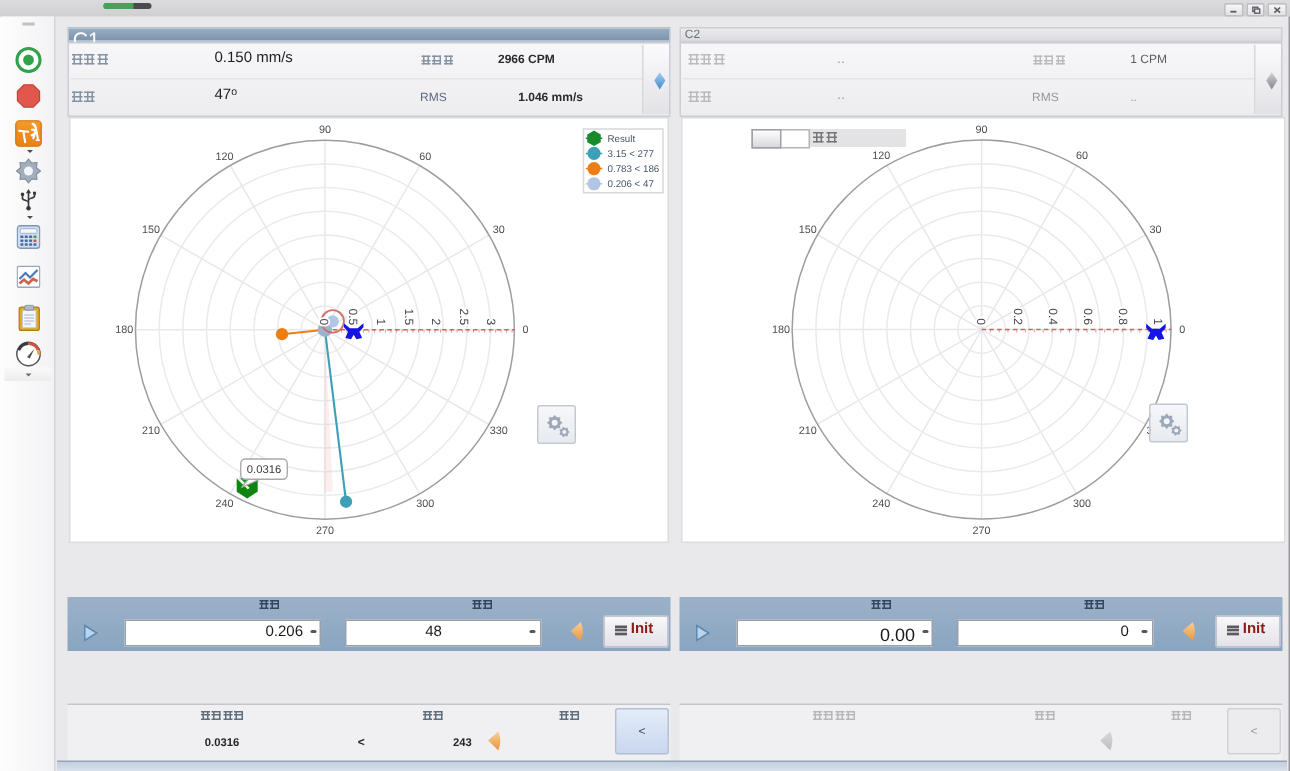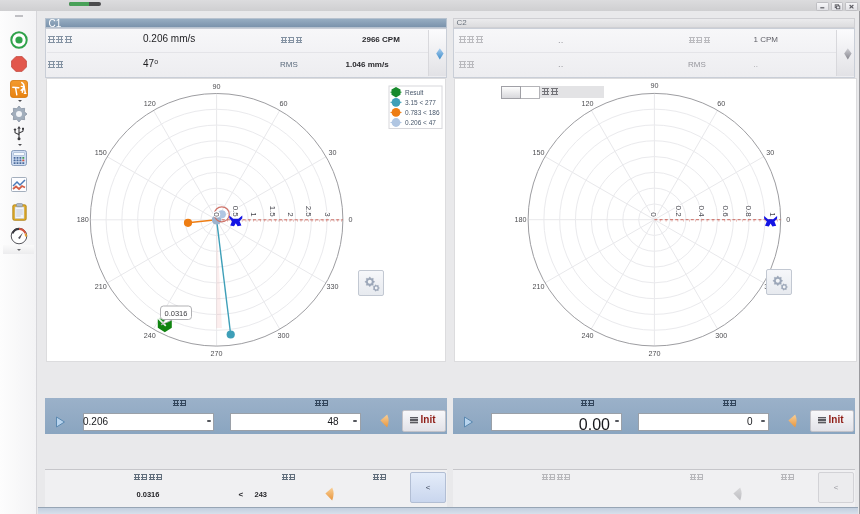--- a/index.html
+++ b/index.html
@@ -119,21 +119,21 @@
 <svg class="abs" style="left:10px;top:227px" width="18" height="18" viewBox="0 0 18 18">
     <circle cx="9" cy="9" r="7.8" fill="#fff" stroke="#55555b" stroke-width="1"></circle>
     <path d="M2.5,6.5 A7 7 0 0 1 9,2 " stroke="#3a3a40" stroke-width="2" fill="none"></path>
     <path d="M9,2 A7 7 0 0 1 15.5,6.5" stroke="#d2543f" stroke-width="2" fill="none"></path>
     <path d="M15.5,6.8 A7 7 0 0 1 16,9.5" stroke="#e8a030" stroke-width="2" fill="none"></path>
     <path d="M8,11 L13,5.5 L9.8,12 Z" fill="#50505a"></path>
   </svg>
 <div class="abs" style="left:3px;top:245px;width:31px;height:9px;background:linear-gradient(#fafafa,#ececee)"></div>
 <div class="abs" style="left:17px;top:248.5px;width:0;height:0;border-left:2px solid transparent;border-right:2px solid transparent;border-top:2.5px solid #6a6a6e"></div>
 <div style="position:absolute;left:44.5px;top:17.5px;width:402px;height:10.5px;background:linear-gradient(#97adc2,#7b93ac);border:1px solid #b7c2cf;box-sizing:border-box"></div>
-<div style="position:absolute;left:48.5px;top:18px;font-size:10px;font-weight:normal;color:#fff">C1</div>
+<div style="position:absolute;left:48.5px;top:18px;font-size:14px;font-weight:normal;color:#fff">C1</div>
 <div style="position:absolute;left:44.5px;top:28px;width:402px;height:49.5px;background:linear-gradient(#f7f7f9,#ededf0);border:1px solid #c9ced7;box-sizing:border-box"></div>
 <div style="position:absolute;left:46.5px;top:52px;width:382px;height:1px;background:#e4e4e8"></div>
 <div style="position:absolute;left:428.0px;top:29.5px;width:17px;height:46.5px;background:linear-gradient(#fbfbfd,#e2e2e6);border-left:1px solid #d8d8dc"></div>
 <svg style="position:absolute;left:436.0px;top:47.5px" width="8" height="12" viewBox="0 0 8 12">
     <defs>
       <linearGradient id="dgC1" x1="0" y1="0" x2="0" y2="1">
         <stop offset="0" stop-color="#a8cef0"></stop>
         <stop offset="1" stop-color="#3f8cc9"></stop>
       </linearGradient>
     </defs>
@@ -147,23 +147,23 @@
 <svg style="position:absolute;left:844.0px;top:47.5px" width="8" height="12" viewBox="0 0 8 12">
     <defs>
       <linearGradient id="dgC2" x1="0" y1="0" x2="0" y2="1">
         <stop offset="0" stop-color="#d0d0d5"></stop>
         <stop offset="1" stop-color="#85858d"></stop>
       </linearGradient>
     </defs>
     <path d="M3.8,0.2 L7.6,5.6 L3.8,11.6 L0.2,5.6 Z" fill="url(#dgC2)"></path>
   </svg>
 <div class="abs" style="left:47px;top:35px;color:#66788c;font-size:8px"><i class="zh"></i><i class="zh"></i><i class="zh"></i></div>
-<div class="abs" style="left:143px;top:33px;color:#1d1d20;font-size:10px">0.206 mm/s</div>
+<div class="abs" style="left:143px;top:33px;color:#1d1d20;font-size:10px">0.150 mm/s</div>
 <div class="abs" style="left:280px;top:35.5px;color:#66788c;font-size:8px"><i class="zh zhs"></i><i class="zh zhs"></i><i class="zh zhs"></i></div>
-<div class="abs" style="left:362px;top:35px;color:#2a2a2e;font-size:8px;font-weight:bold">2966 CPM</div>
+<div class="abs" style="left:332px;top:35px;color:#2a2a2e;font-size:8px;font-weight:bold">2966 CPM</div>
 <div class="abs" style="left:47px;top:60px;color:#66788c;font-size:8px"><i class="zh"></i><i class="zh"></i></div>
 <div class="abs" style="left:143px;top:57.5px;color:#1d1d20;font-size:10px">47<span style="font-size:7px;vertical-align:3px">o</span></div>
 <div class="abs" style="left:280px;top:60px;color:#5a6a7c;font-size:8px">RMS</div>
 <div class="abs" style="left:345.5px;top:60px;color:#2a2a2e;font-size:8px;font-weight:bold">1.046 mm/s</div>
 <div class="abs" style="left:458px;top:35px;color:#acacb0;font-size:8px"><i class="zh"></i><i class="zh"></i><i class="zh"></i></div>
 <div class="abs" style="left:558px;top:33.5px;color:#9a9aa0;font-size:9.5px">..</div>
 <div class="abs" style="left:688px;top:35.5px;color:#acacb0;font-size:8px"><i class="zh zhs"></i><i class="zh zhs"></i><i class="zh zhs"></i></div>
 <div class="abs" style="left:753.5px;top:35px;color:#5e5e66;font-size:8px">1 CPM</div>
 <div class="abs" style="left:458px;top:60px;color:#acacb0;font-size:8px"><i class="zh"></i><i class="zh"></i></div>
 <div class="abs" style="left:558px;top:58px;color:#9a9aa0;font-size:9.5px">..</div>
@@ -363,45 +363,45 @@
         <circle cx="17.2" cy="17.0" r="1.4" fill="#f2f4f7" stroke="none"></circle>
       </g>
     </svg></div>
 <div class="abs" style="left:44.5px;top:397.5px;width:402px;height:36px;background:linear-gradient(#9bb1c9,#8aa5c0)"></div>
 <div class="abs" style="left:124.5px;top:399.5px;width:110px;text-align:center;color:#17293f;font-size:7px;font-weight:bold"><i class="zh zhs" style="color:#17293f"></i><i class="zh zhs" style="color:#17293f"></i></div>
 <div class="abs" style="left:266.5px;top:399.5px;width:110px;text-align:center;color:#17293f;font-size:7px;font-weight:bold"><i class="zh zhs" style="color:#17293f"></i><i class="zh zhs" style="color:#17293f"></i></div>
 <svg class="abs" style="left:54.5px;top:416px" width="11" height="12" viewBox="0 0 11 12">
     <path d="M1.5,1 L9.5,6 L1.5,11 Z" fill="#b8d4ee" stroke="#5a88b0" stroke-width="1"></path>
   </svg>
 <div class="abs" style="left:83.0px;top:412.5px;width:130.5px;height:18px;background:#fff;border:1px solid #9aa0a8;box-sizing:border-box"></div>
-<div class="abs" style="left:83.0px;top:415.5px;width:119px;font-size:10px;color:#17181c">0.206</div>
+<div class="abs" style="left:83.0px;top:415.5px;width:119px;text-align:right;font-size:10px;color:#17181c">0.206</div>
 <div class="abs" style="left:207.0px;top:420px;width:3.5px;height:2px;border-radius:1px;background:#54575d"></div>
 <div class="abs" style="left:229.5px;top:412.5px;width:131px;height:18px;background:#fff;border:1px solid #9aa0a8;box-sizing:border-box"></div>
-<div class="abs" style="left:229.5px;top:415.5px;width:109px;text-align:right;font-size:10px;color:#17181c">48</div>
+<div class="abs" style="left:229.5px;top:415.5px;width:119px;text-align:center;font-size:10px;color:#17181c">48</div>
 <div class="abs" style="left:353.0px;top:420px;width:3.5px;height:2px;border-radius:1px;background:#54575d"></div>
 <svg class="abs" style="left:380.0px;top:414px" width="9" height="14" viewBox="0 0 9 14">
     <defs>
       <linearGradient id="oga" x1="0" y1="0" x2="0" y2="1">
         <stop offset="0" stop-color="#f9cf96"></stop>
         <stop offset="1" stop-color="#e8963e"></stop>
       </linearGradient>
     </defs>
     <path d="M7.2,0.6 Q8.6,4 8.6,6.6 Q8.6,9.5 7.2,13.4 L0.4,6.6 Z" fill="url(#oga)"></path>
   </svg>
 <div class="abs" style="left:401.5px;top:410px;width:44px;height:21.5px;background:linear-gradient(#f8f8fa,#e2e2e8);border:1px solid #c2c2c8;border-radius:2px;box-sizing:border-box"></div>
 <div class="abs" style="left:409.5px;top:416.5px;width:8.5px;height:7px;background:repeating-linear-gradient(#5a5a60 0 1.4px,#b8b8bc 1.4px 2.4px)"></div>
 <div class="abs" style="left:420.5px;top:413.5px;font-size:10px;font-weight:bold;color:#8e1b14">Init</div>
 <div class="abs" style="left:452.5px;top:397.5px;width:402px;height:36px;background:linear-gradient(#9bb1c9,#8aa5c0)"></div>
 <div class="abs" style="left:532.5px;top:399.5px;width:110px;text-align:center;color:#17293f;font-size:7px;font-weight:bold"><i class="zh zhs" style="color:#17293f"></i><i class="zh zhs" style="color:#17293f"></i></div>
 <div class="abs" style="left:674.5px;top:399.5px;width:110px;text-align:center;color:#17293f;font-size:7px;font-weight:bold"><i class="zh zhs" style="color:#17293f"></i><i class="zh zhs" style="color:#17293f"></i></div>
 <svg class="abs" style="left:462.5px;top:416px" width="11" height="12" viewBox="0 0 11 12">
     <path d="M1.5,1 L9.5,6 L1.5,11 Z" fill="#b8d4ee" stroke="#5a88b0" stroke-width="1"></path>
   </svg>
 <div class="abs" style="left:491.0px;top:412.5px;width:130.5px;height:18px;background:#fff;border:1px solid #9aa0a8;box-sizing:border-box"></div>
-<div class="abs" style="left:491.0px;top:415.5px;width:119px;text-align:right;font-size:16px;color:#17181c">0.00</div>
+<div class="abs" style="left:491.0px;top:415.5px;width:119px;text-align:right;font-size:12px;color:#17181c">0.00</div>
 <div class="abs" style="left:615.0px;top:420px;width:3.5px;height:2px;border-radius:1px;background:#54575d"></div>
 <div class="abs" style="left:637.5px;top:412.5px;width:131px;height:18px;background:#fff;border:1px solid #9aa0a8;box-sizing:border-box"></div>
 <div class="abs" style="left:637.5px;top:415.5px;width:115px;text-align:right;font-size:10px;color:#17181c">0</div>
 <div class="abs" style="left:761.0px;top:420px;width:3.5px;height:2px;border-radius:1px;background:#54575d"></div>
 <svg class="abs" style="left:788.0px;top:414px" width="9" height="14" viewBox="0 0 9 14">
     <defs>
       <linearGradient id="ogb" x1="0" y1="0" x2="0" y2="1">
         <stop offset="0" stop-color="#f9cf96"></stop>
         <stop offset="1" stop-color="#e8963e"></stop>
       </linearGradient>
@@ -410,21 +410,21 @@
   </svg>
 <div class="abs" style="left:809.5px;top:410px;width:44px;height:21.5px;background:linear-gradient(#f8f8fa,#e2e2e8);border:1px solid #c2c2c8;border-radius:2px;box-sizing:border-box"></div>
 <div class="abs" style="left:817.5px;top:416.5px;width:8.5px;height:7px;background:repeating-linear-gradient(#5a5a60 0 1.4px,#b8b8bc 1.4px 2.4px)"></div>
 <div class="abs" style="left:828.5px;top:413.5px;font-size:10px;font-weight:bold;color:#8e1b14">Init</div>
 <div class="abs" style="left:44.5px;top:468.5px;width:402px;height:37px;background:#f0f0f2;border-top:1px solid #c6c6ca"></div>
 <div class="abs" style="left:86.0px;top:473.5px;width:124px;text-align:center;color:#3a4a5c;font-size:7px"><i class="zh zhs"></i><i class="zh zhs"></i><i class="zh zhs"></i><i class="zh zhs"></i></div>
 <div class="abs" style="left:258.5px;top:473.5px;width:60px;text-align:center;color:#3a4a5c;font-size:7px"><i class="zh zhs"></i><i class="zh zhs"></i></div>
 <div class="abs" style="left:349.5px;top:473.5px;width:60px;text-align:center;color:#3a4a5c;font-size:7px"><i class="zh zhs"></i><i class="zh zhs"></i></div>
 <div class="abs" style="left:86.0px;top:489.5px;width:124px;text-align:center;color:#26262a;font-size:7.5px;font-weight:bold">0.0316</div>
 <div class="abs" style="left:238.5px;top:489.5px;color:#26262a;font-size:8px;font-weight:bold">&lt;</div>
-<div class="abs" style="left:254.5px;top:489.5px;width:60px;text-align:left;color:#26262a;font-size:7.5px;font-weight:bold">243</div>
+<div class="abs" style="left:254.5px;top:489.5px;width:60px;text-align:right;color:#26262a;font-size:7.5px;font-weight:bold">243</div>
 <svg class="abs" style="left:325.2px;top:487.3px" width="9" height="14" viewBox="0 0 9 14">
     <defs>
       <linearGradient id="og2" x1="0" y1="0" x2="0" y2="1">
         <stop offset="0" stop-color="#f9cf96"></stop>
         <stop offset="1" stop-color="#e8963e"></stop>
       </linearGradient>
     </defs>
     <path d="M7.2,0.6 Q8.6,4 8.6,6.6 Q8.6,9.5 7.2,13.4 L0.4,6.6 Z" fill="url(#og2)"></path>
   </svg>
 <div class="abs" style="left:410.0px;top:472px;width:36px;height:31px;background:linear-gradient(#e4ecf9,#c9d6ee);border:1px solid #b2bed4;border-radius:2px;box-sizing:border-box;text-align:center;font-size:8px;color:#3c465a;line-height:29px">&lt;</div>

